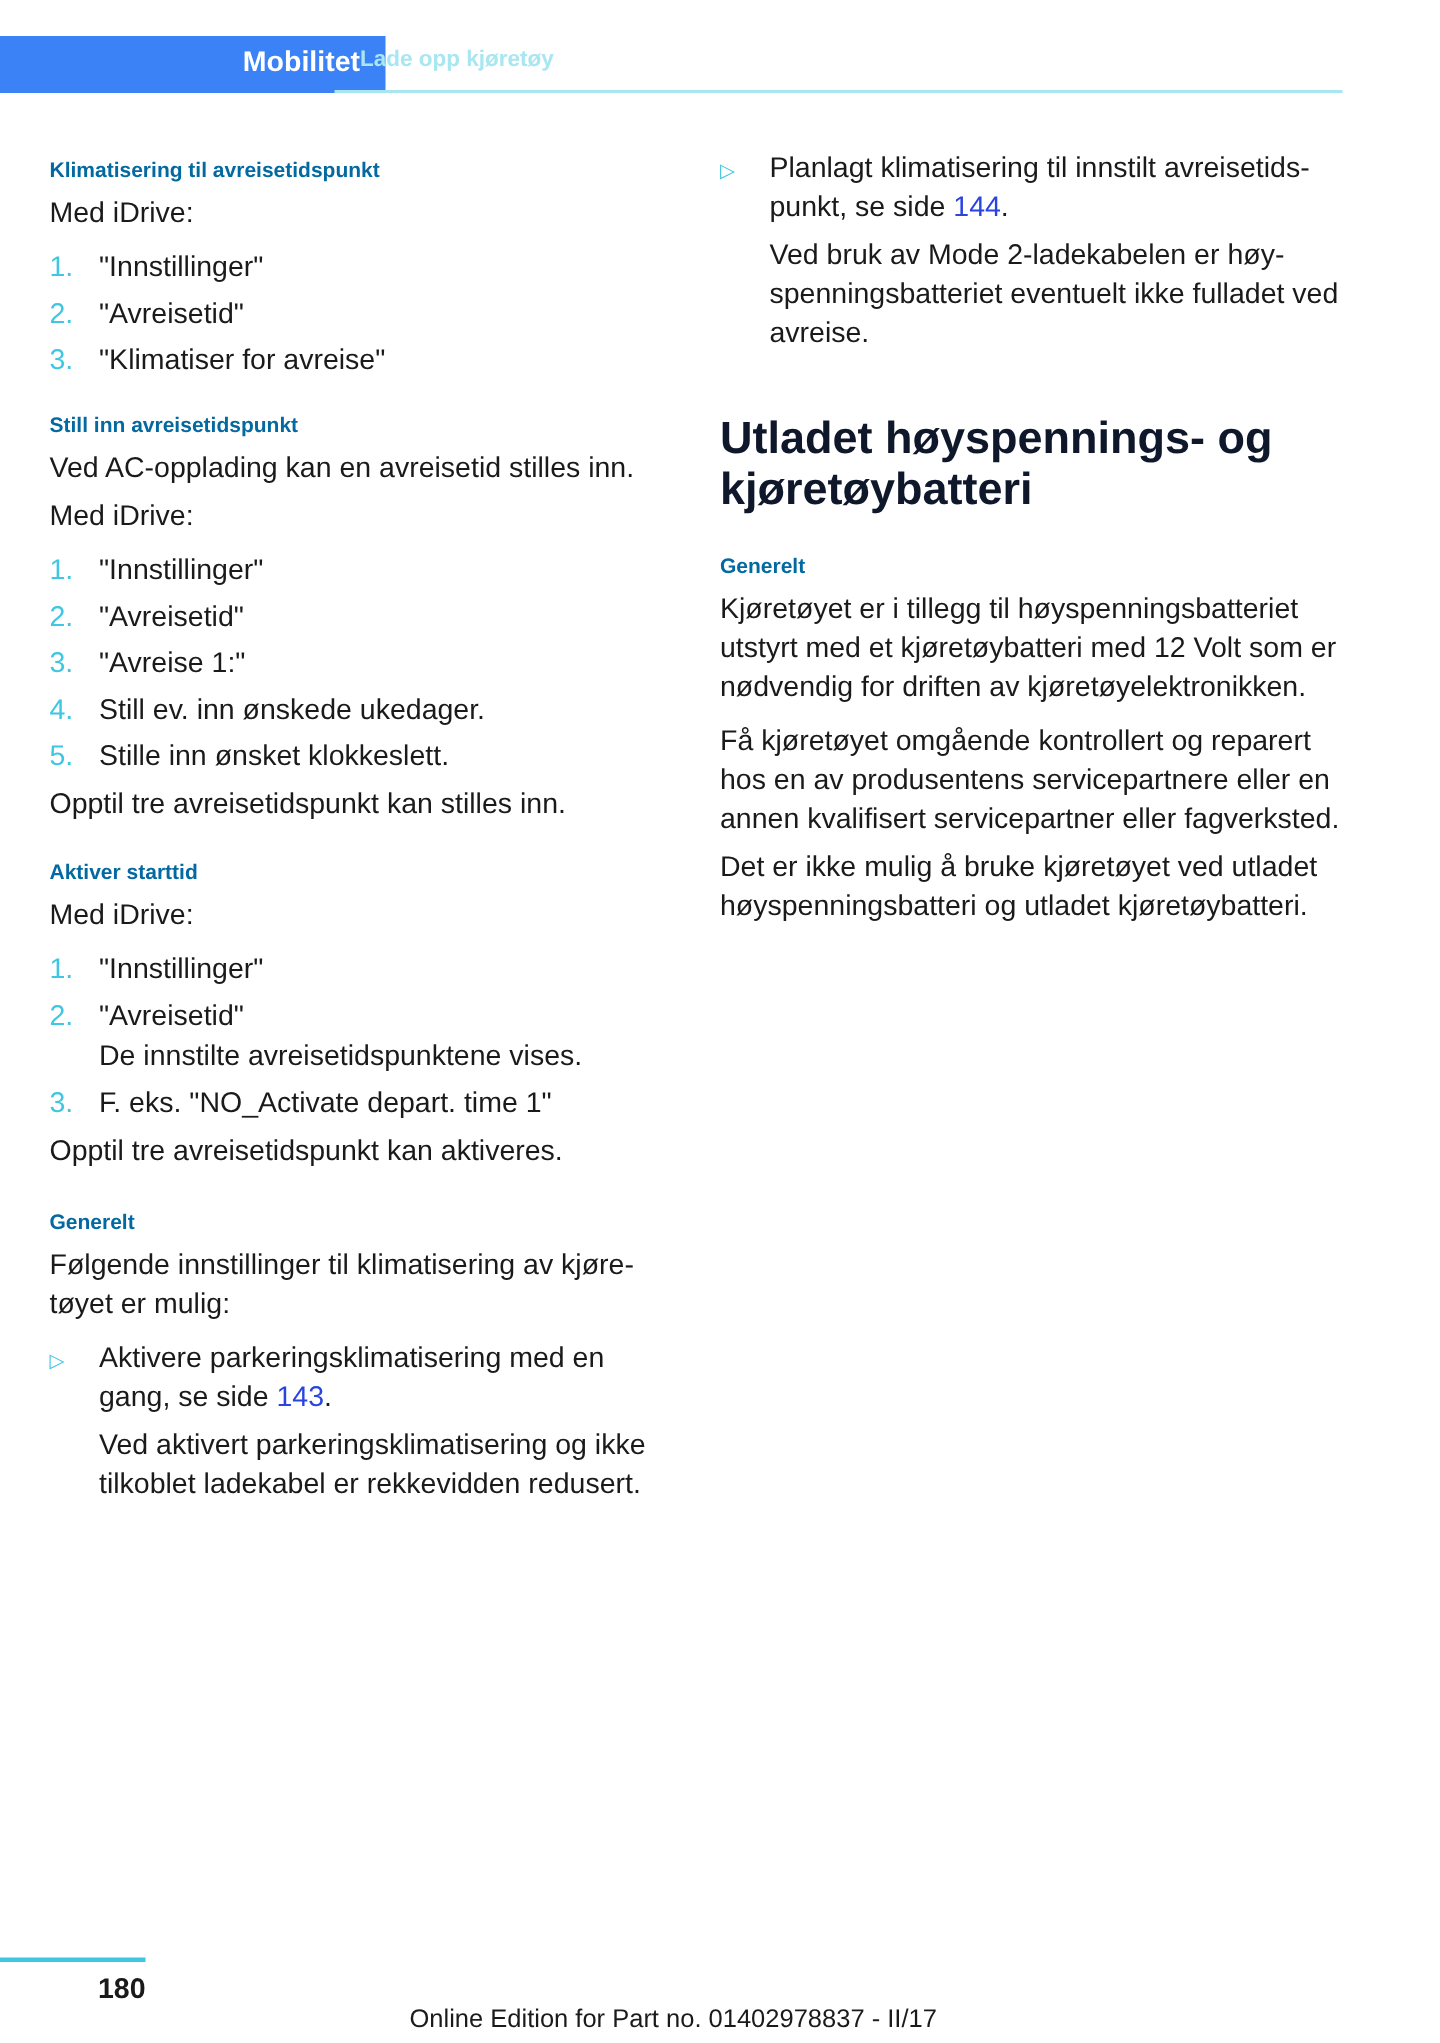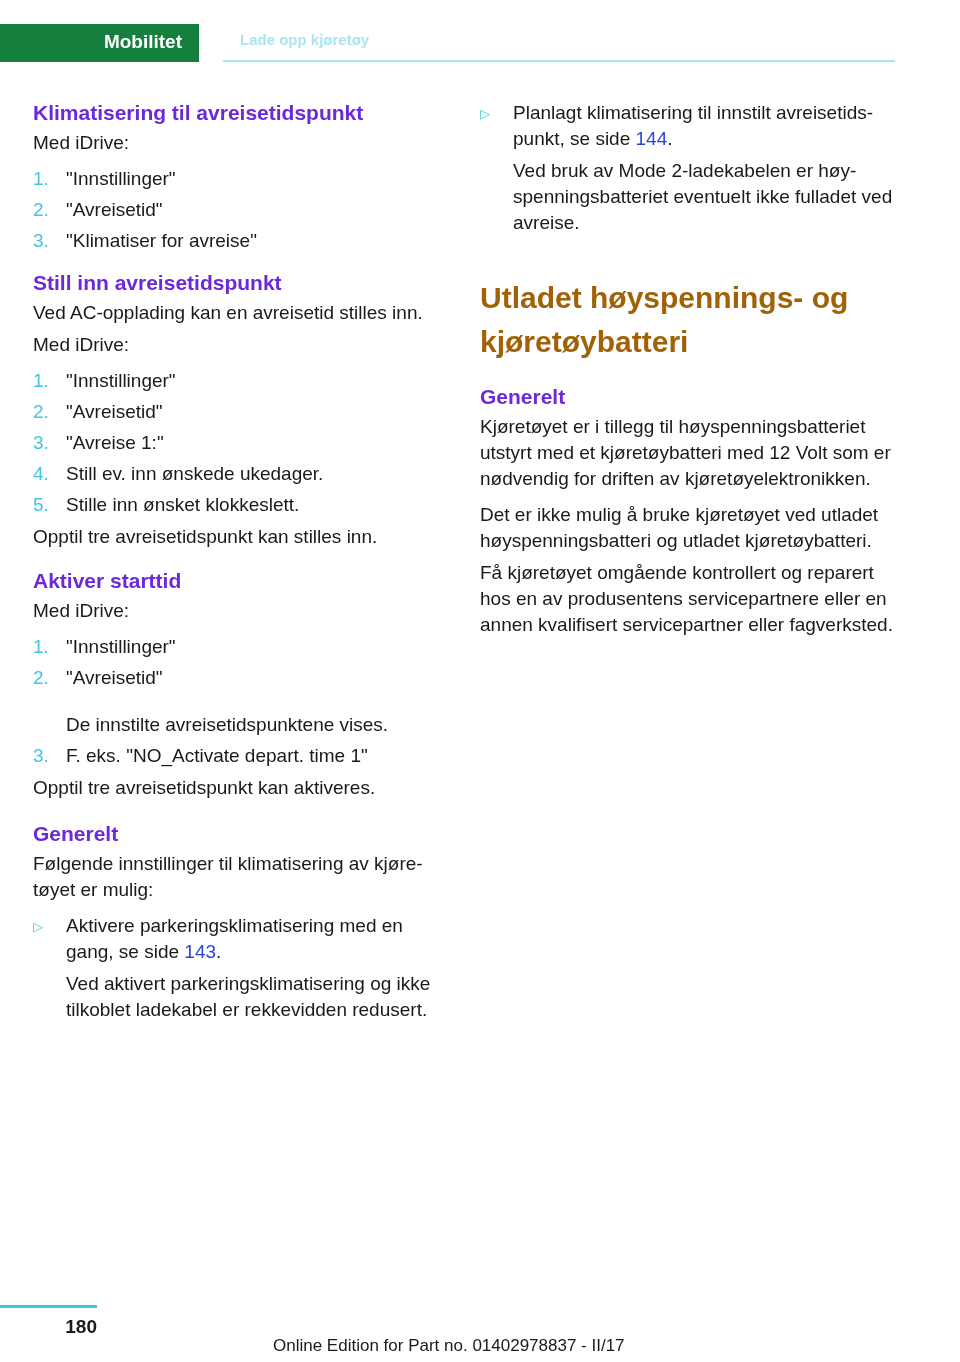--- a/index.html
+++ b/index.html
@@ -1,35 +1,35 @@
 <!DOCTYPE html>
 <html><head>
 <meta charset="utf-8">
 <style>
   html, body { margin:0; padding:0; background:#ffffff; }
   body { width:960px; height:1362px; position:relative; overflow:hidden;
          font-family:"Liberation Sans", sans-serif; color:#1a1a1a; }
-  .hdr-block { position:absolute; left:0; top:24px; width:199px; height:38px; background:#15803d; }
+  .hdr-block { position:absolute; left:0; top:24px; width:257px; height:38px; background:#3b82f6; }
   .hdr-section { position:absolute; right:17px; top:7px; color:#ffffff; font-weight:bold; font-size:19px; }
   .hdr-chapter { position:absolute; left:240px; top:31px; color:#a8e6f1; font-weight:bold; font-size:15px; }
   .hdr-line { position:absolute; left:223px; top:60px; width:672px; height:2px; background:#a8e6f1; }
 
   .col { position:absolute; top:100px; width:418px; font-size:19px; line-height:26px; }
   .col.left { left:33px; }
   .col.right { left:480px; }
 
-  h2 { color:#a16207; font-weight:bold; font-size:30px; line-height:44px; margin:0; }
-  h3 { color:#6d28d9; font-weight:bold; font-size:21px; line-height:26px; margin:0; }
+  h2 { color:#0f172a; font-weight:bold; font-size:30px; line-height:34px; margin:0; }
+  h3 { color:#0369a1; font-weight:bold; font-size:14px; line-height:26px; margin:0; }
   p { margin:0 0 6px 0; }
   .lead { margin:4px 0 10px 0; }
 
   ol.steps { list-style:none; padding:0; margin:0 0 6px 0; }
   ol.steps li { position:relative; padding-left:33px; margin-bottom:5px; }
   ol.steps li .num { position:absolute; left:0; top:0; color:#3ec6e2; }
-  ol.steps li .sub { display:block; margin-top:21px; }
+  ol.steps li .sub { display:block; margin-top:1px; }
 
   ul.bullets { list-style:none; padding:0; margin:0; }
   ul.bullets li { position:relative; padding-left:33px; margin-bottom:6px; }
   ul.bullets li .tri { position:absolute; left:0; top:1px; color:#3ec6e2; font-size:13px; }
   ul.bullets li .sub { display:block; margin-top:6px; }
   a.ref { color:#2a44e0; text-decoration:none; }
 
   .foot-line { position:absolute; left:0; top:1305px; width:97px; height:3px; background:#3ec6e2; }
   .foot-page { position:absolute; left:0; width:97px; top:1316px; text-align:right; font-size:19px; color:#1a1a1a;font-weight:bold; }
   .foot-edition { position:absolute; left:273px; top:1336px; font-size:17px; color:#1a1a1a;text-align:right; }
@@ -91,20 +91,20 @@
     <li>
       <span class="tri">▷</span>
       <span>Planlagt klimatisering til innstilt avreisetids­punkt, se side </span><a class="ref" href="#">144</a><span>.</span>
       <span class="sub">Ved bruk av Mode 2-ladekabelen er høy­spenningsbatteriet eventuelt ikke fulladet ved avreise.</span>
     </li>
   </ul>
 
   <h2 style="margin-top:40px">Utladet høyspennings- og kjøretøybatteri</h2>
   <h3 style="margin-top:20px">Generelt</h3>
   <p class="lead">Kjøretøyet er i tillegg til høyspenningsbatteriet utstyrt med et kjøretøybatteri med 12 Volt som er nødvendig for driften av kjøretøyelektronik­ken.</p>
+  <p>Få kjøretøyet omgående kontrollert og reparert hos en av produsentens servicepartnere eller en annen kvalifisert servicepartner eller fag­verksted.</p>
   <p>Det er ikke mulig å bruke kjøretøyet ved utladet høyspenningsbatteri og utladet kjøretøybatteri.</p>
-  <p>Få kjøretøyet omgående kontrollert og reparert hos en av produsentens servicepartnere eller en annen kvalifisert servicepartner eller fag­verksted.</p>
 </div>
 
 <div class="foot-line"></div>
 <div class="foot-page">180</div>
 <div class="foot-edition">Online Edition for Part no. 01402978837 - II/17</div>
 <div class="foot-watermark">carmanualsonline.info</div>
 
 </body></html>

